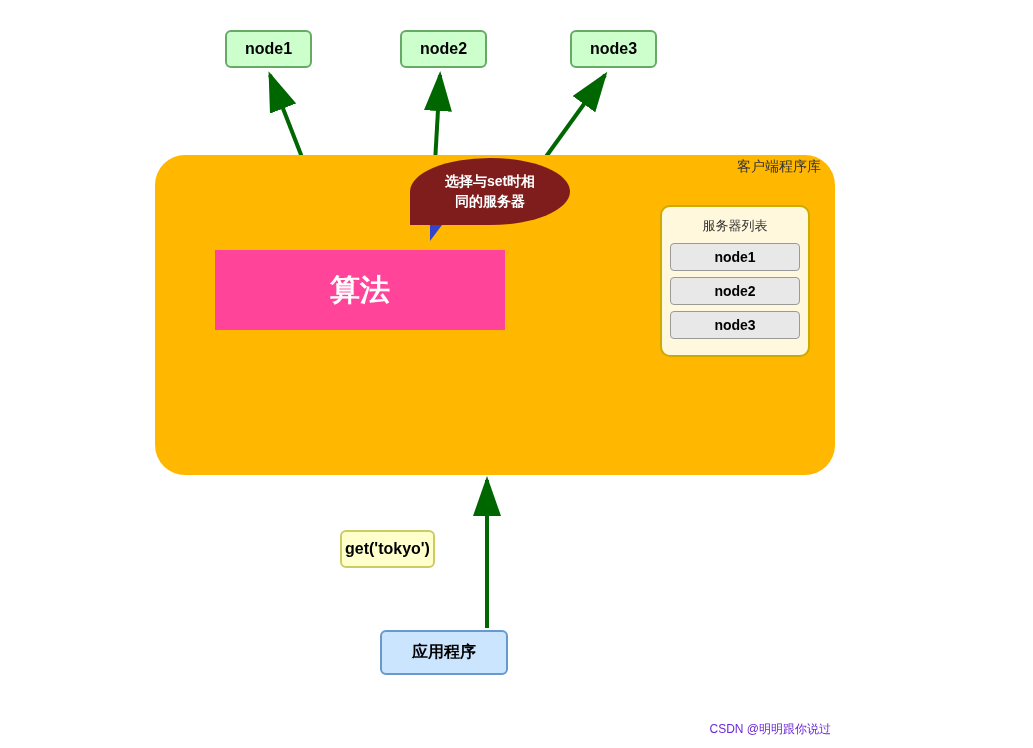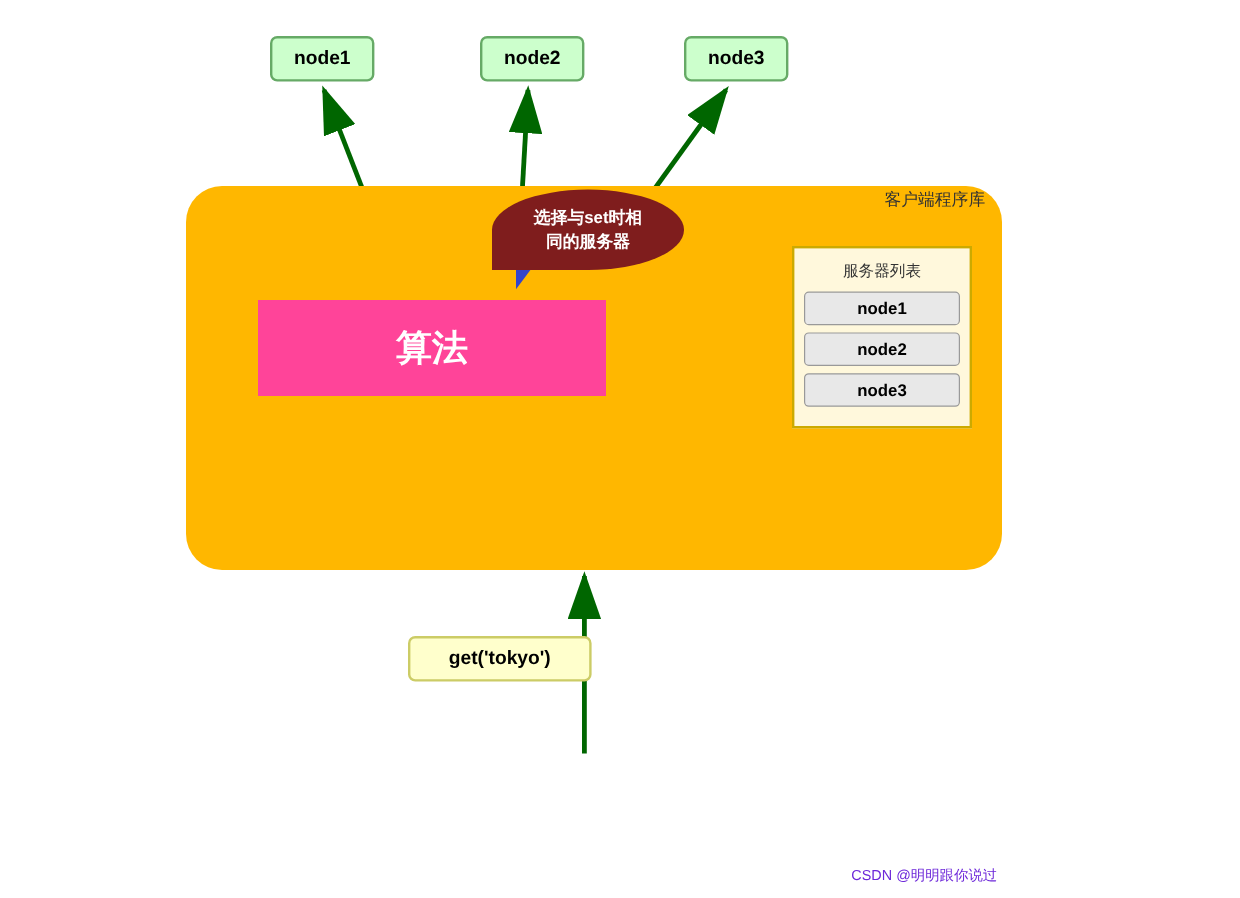--- a/index.html
+++ b/index.html
@@ -60,21 +60,21 @@
     }
 
     
     .server-list-container {
       position: absolute;
       top: 50px;
       right: 25px;
       width: 150px;
       background: #fff8dc;
       border: 2px solid #ccaa00;
-      border-radius: 0;
+      border-radius: 10px;
       padding: 10px 8px;
     }
 
     .server-list-title {
       font-size: 13px;
       color: #333;
       margin-bottom: 8px;
       text-align: center;
     }
 
@@ -103,21 +103,21 @@
     }
 
     
     .get-tokyo-call-box {
       position: absolute;
       top: 530px;
       left: 340px;
       background: #ffffcc;
       border: 2px solid #cccc66;
       border-radius: 6px;
-      padding: 8px 32px;
+      padding: 8px 3px;
       font-size: 16px;
       font-weight: bold;
     }
 
     
     .app-box {
       position: absolute;
       top: 630px;
       left: 380px;
       background: #cce5ff;
@@ -233,16 +233,19 @@
   <div class="speech-bubble">
     <span>选择与set时相<br>同的服务器</span>
   </div>
 
   <div class="client-lib-label">客户端程序库</div>
 
   <div class="get-tokyo-call-box">
     <span>get('tokyo')</span>
   </div>
 
+  <div class="app-box">
+    <span>应用程序</span>
+  </div>
 
   <div class="watermark">CSDN @明明跟你说过</div>
 
 </div>
 
 </body></html>

